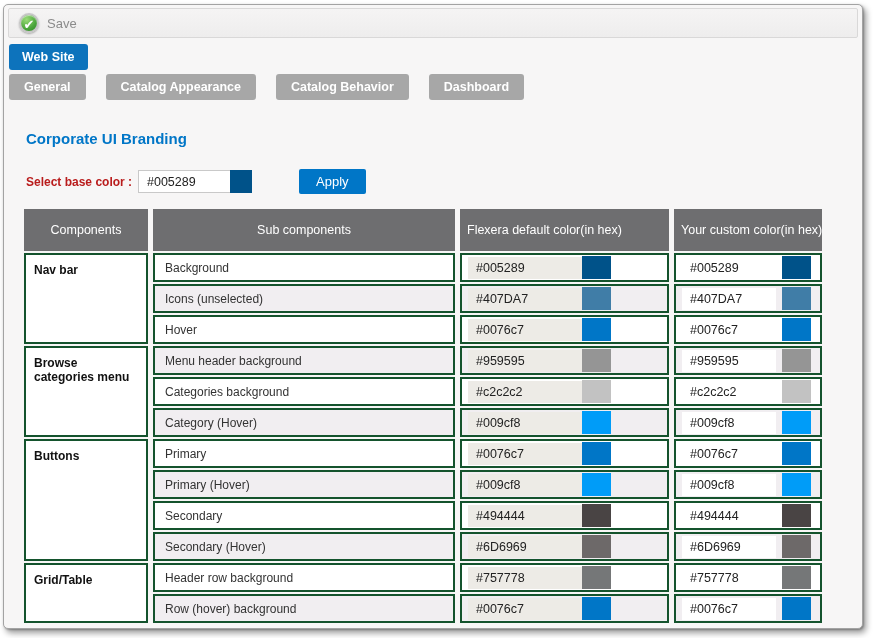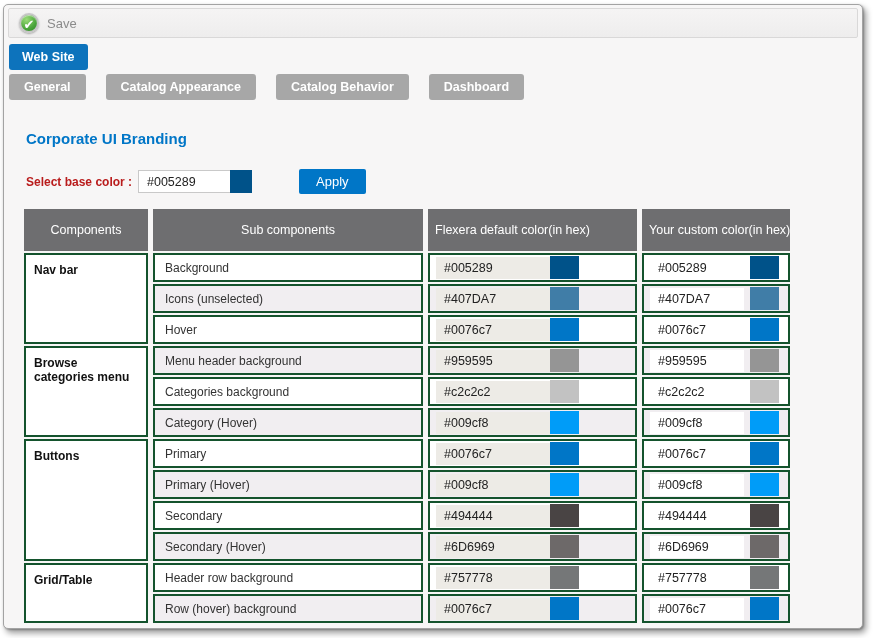--- a/index.html
+++ b/index.html
@@ -64,21 +64,21 @@
     padding: 5px 17px; font-size: 13px; border-radius: 2px; cursor: pointer;
     font-family: inherit;
   }
   
   table.branding { border-collapse: separate; border-spacing: 5px 2px; margin-left: -2px; }
   th {
     background: #6e6e70; color: #fff; font-weight: normal; font-size: 12.5px;
     height: 42px; padding: 0;
   }
   th.c1 { width: 124px; text-align: center; }
-  th.c2 { width: 270px; text-align: center; }
+  th.c2 { width: 302px; text-align: center; }
   th.c3 { width: 209px; text-align: left; padding-left: 7px; }
   th.c4 { width: 146px; text-align: left; padding-left: 7px; white-space: nowrap; }
   td {
     border: 2px solid #14532d; height: 29px; background: #fff;
     font-size: 12px; color: #333; padding: 0;
   }
   tr.striped td { background: #f1eef1; }
   td.comp-cell {
     background: #fff !important; vertical-align: top; font-weight: bold;
     color: #111; padding: 8px 8px 0 8px; font-size: 12px;

